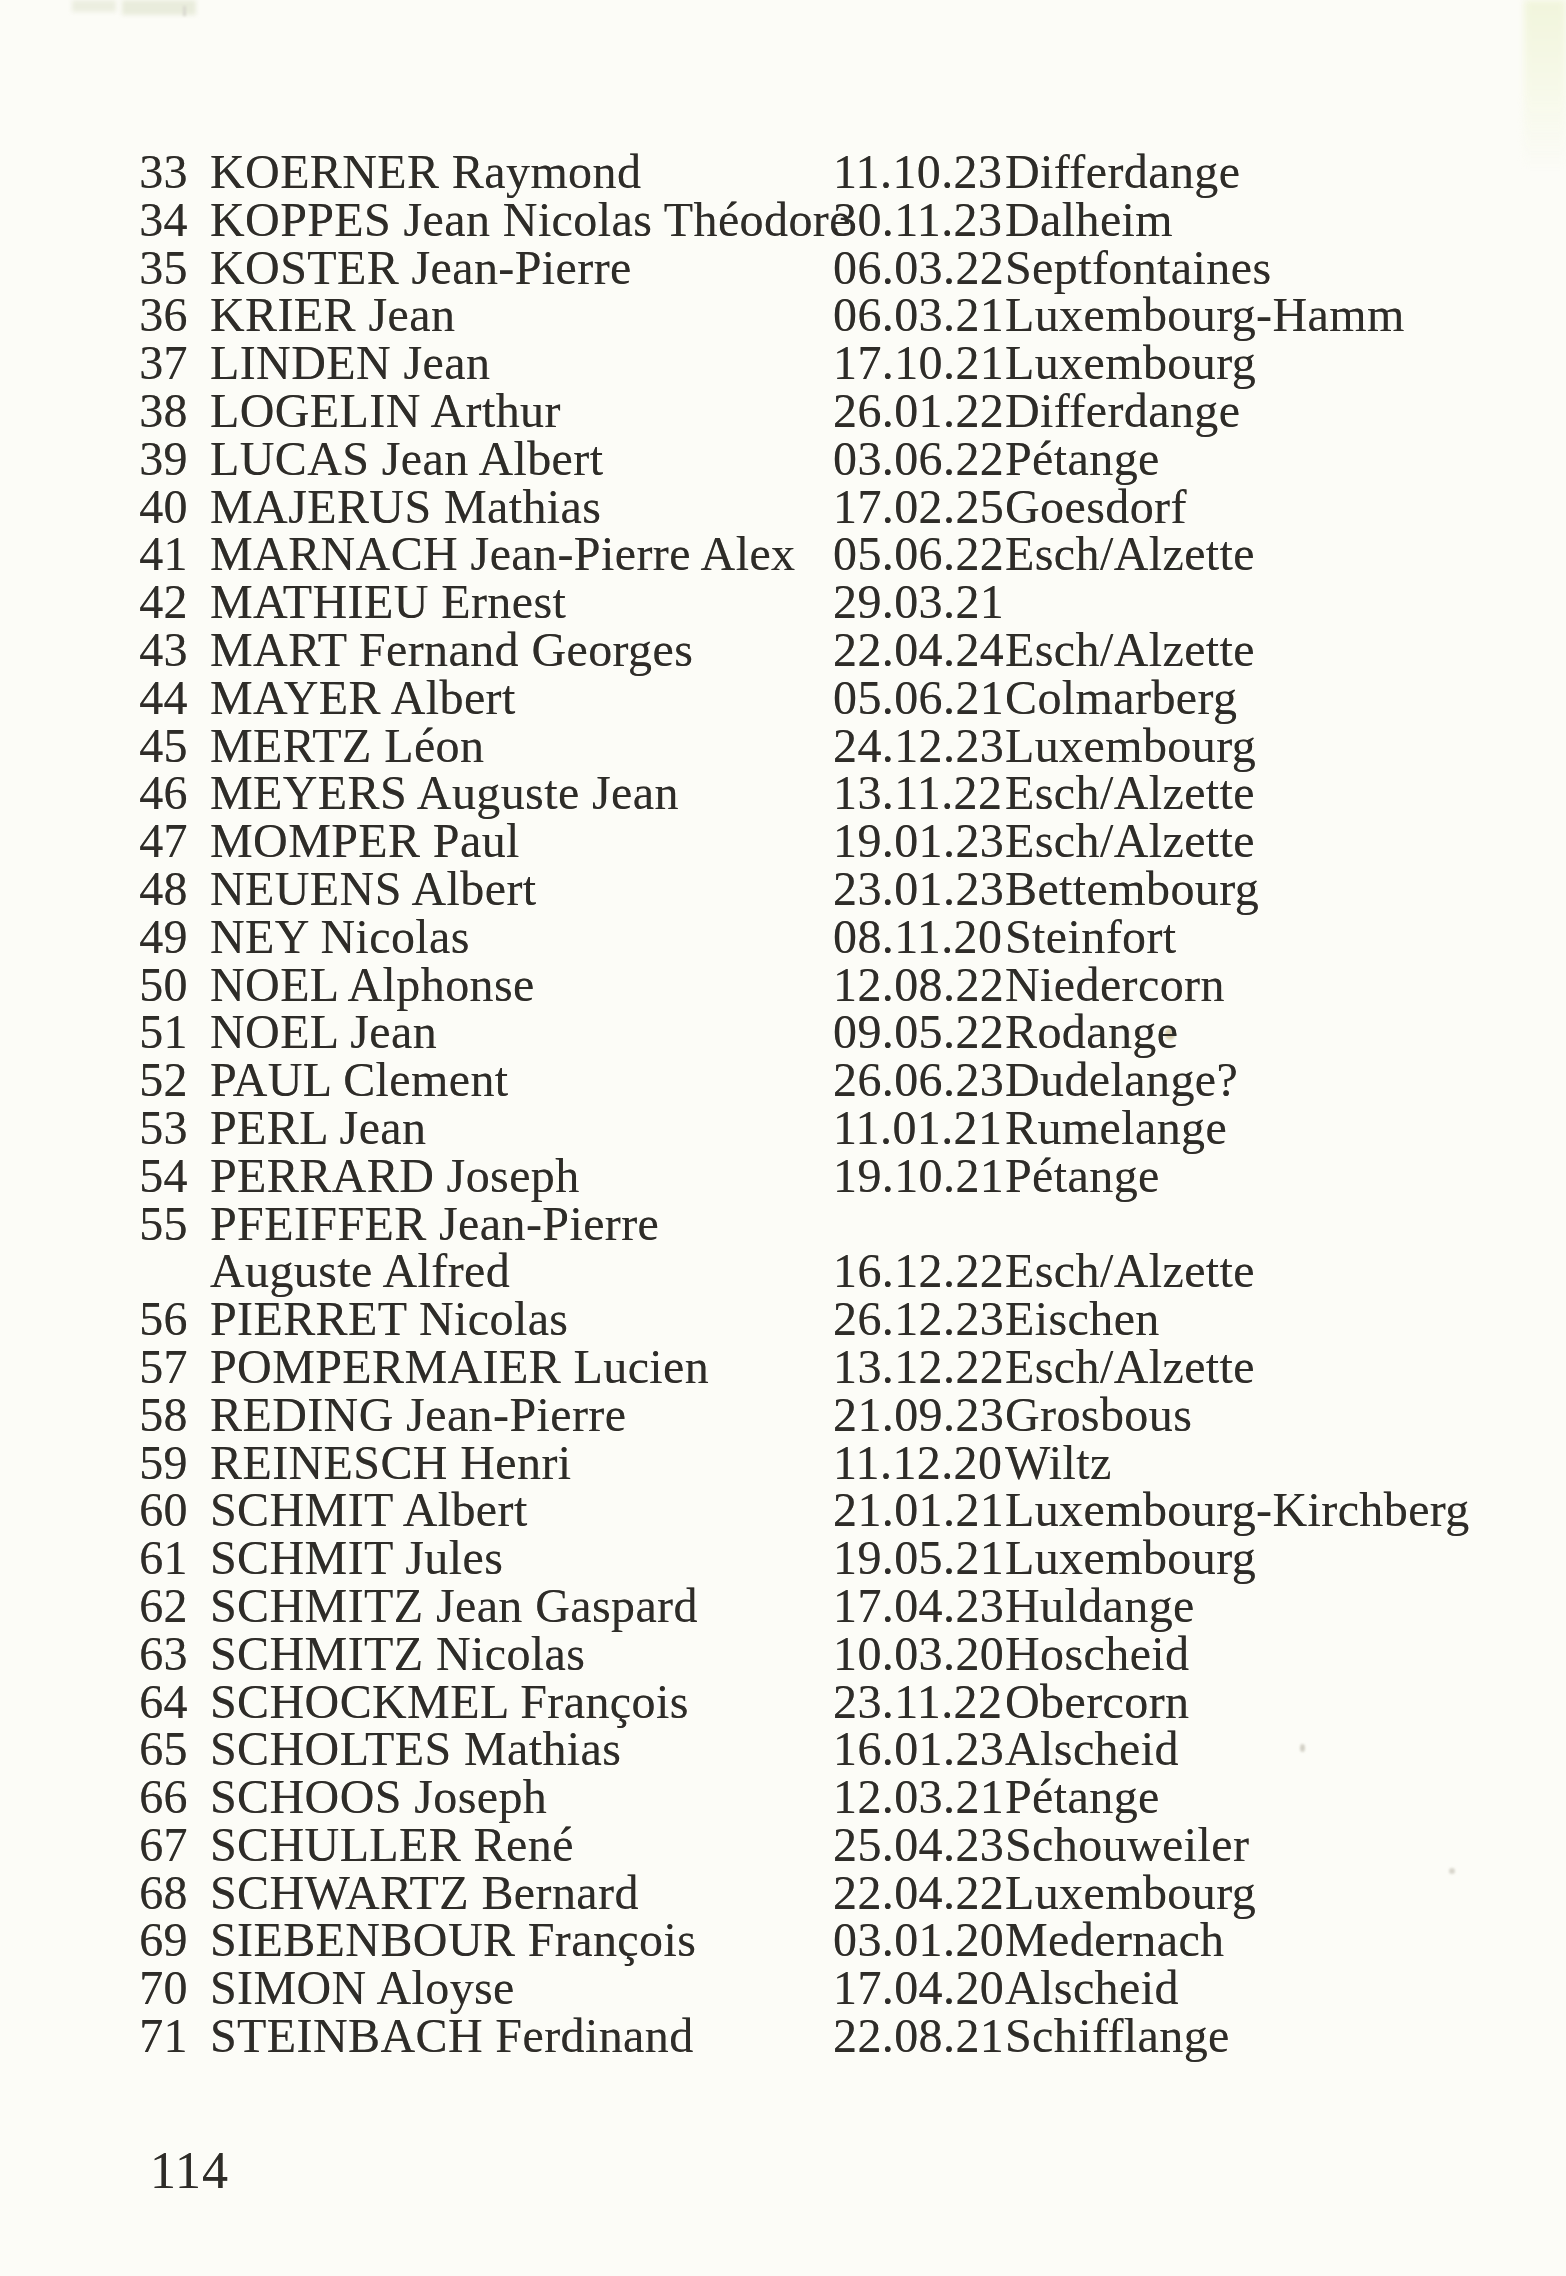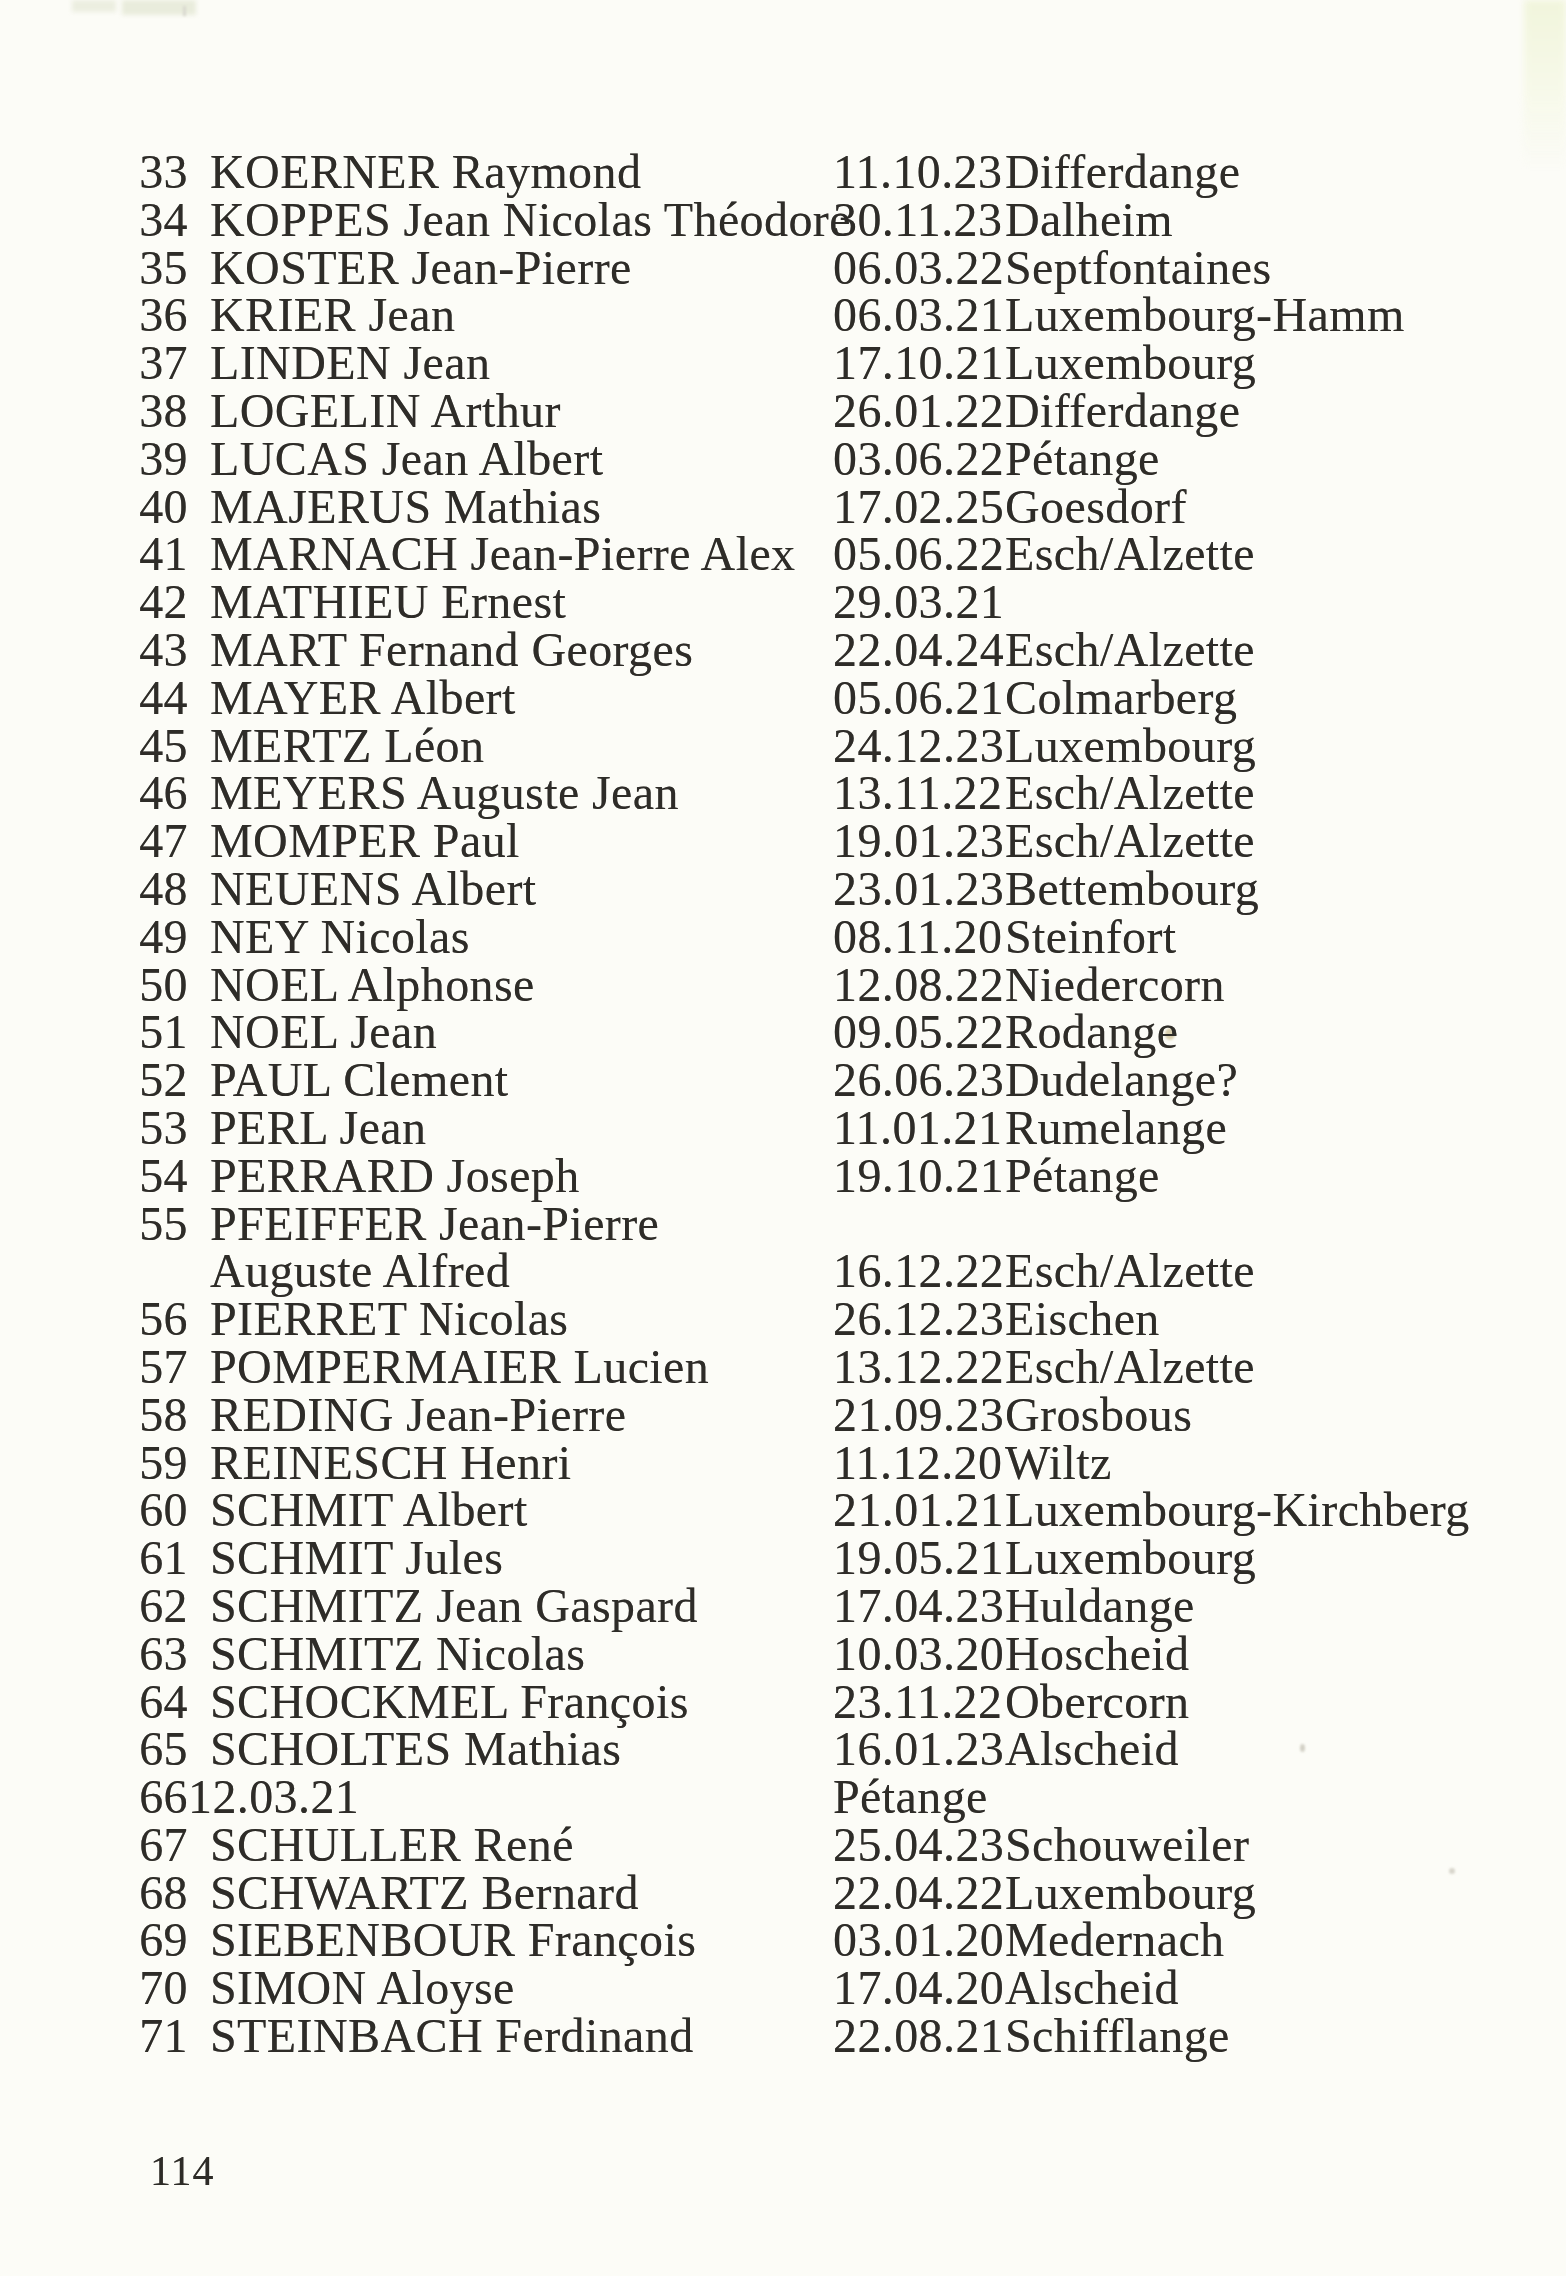--- a/index.html
+++ b/index.html
@@ -47,21 +47,21 @@
     text-shadow:0 0 0.6px rgba(46,44,40,0.55);
     white-space:nowrap;
   }
   .cell-no{text-align:right;}
   .cell-name{padding-left:22px;}
   .cell-date{}
   .cell-place{}
   .page-number{
     position:absolute;
     left:150px;top:2148px;
-    font-size:42px;
+    font-size:52px;
     line-height:46px;
     letter-spacing:1px;
     text-shadow:0 0 0.6px rgba(46,44,40,0.55);
   }
 </style>
 </head>
 <body>
 
 <div class="page">
   <div class="smudge smudge-a"></div>
@@ -271,20 +271,21 @@
         <span class="cell-place">Obercorn</span>
       </div>
       <div class="row">
         <span class="cell-no">65</span>
         <span class="cell-name">SCHOLTES Mathias</span>
         <span class="cell-date">16.01.23</span>
         <span class="cell-place">Alscheid</span>
       </div>
       <div class="row">
         <span class="cell-no">66</span>
+        <span class="cell-name">SCHOOS Joseph</span>
         <span class="cell-date">12.03.21</span>
         <span class="cell-place">Pétange</span>
       </div>
       <div class="row">
         <span class="cell-no">67</span>
         <span class="cell-name">SCHULLER René</span>
         <span class="cell-date">25.04.23</span>
         <span class="cell-place">Schouweiler</span>
       </div>
       <div class="row">

